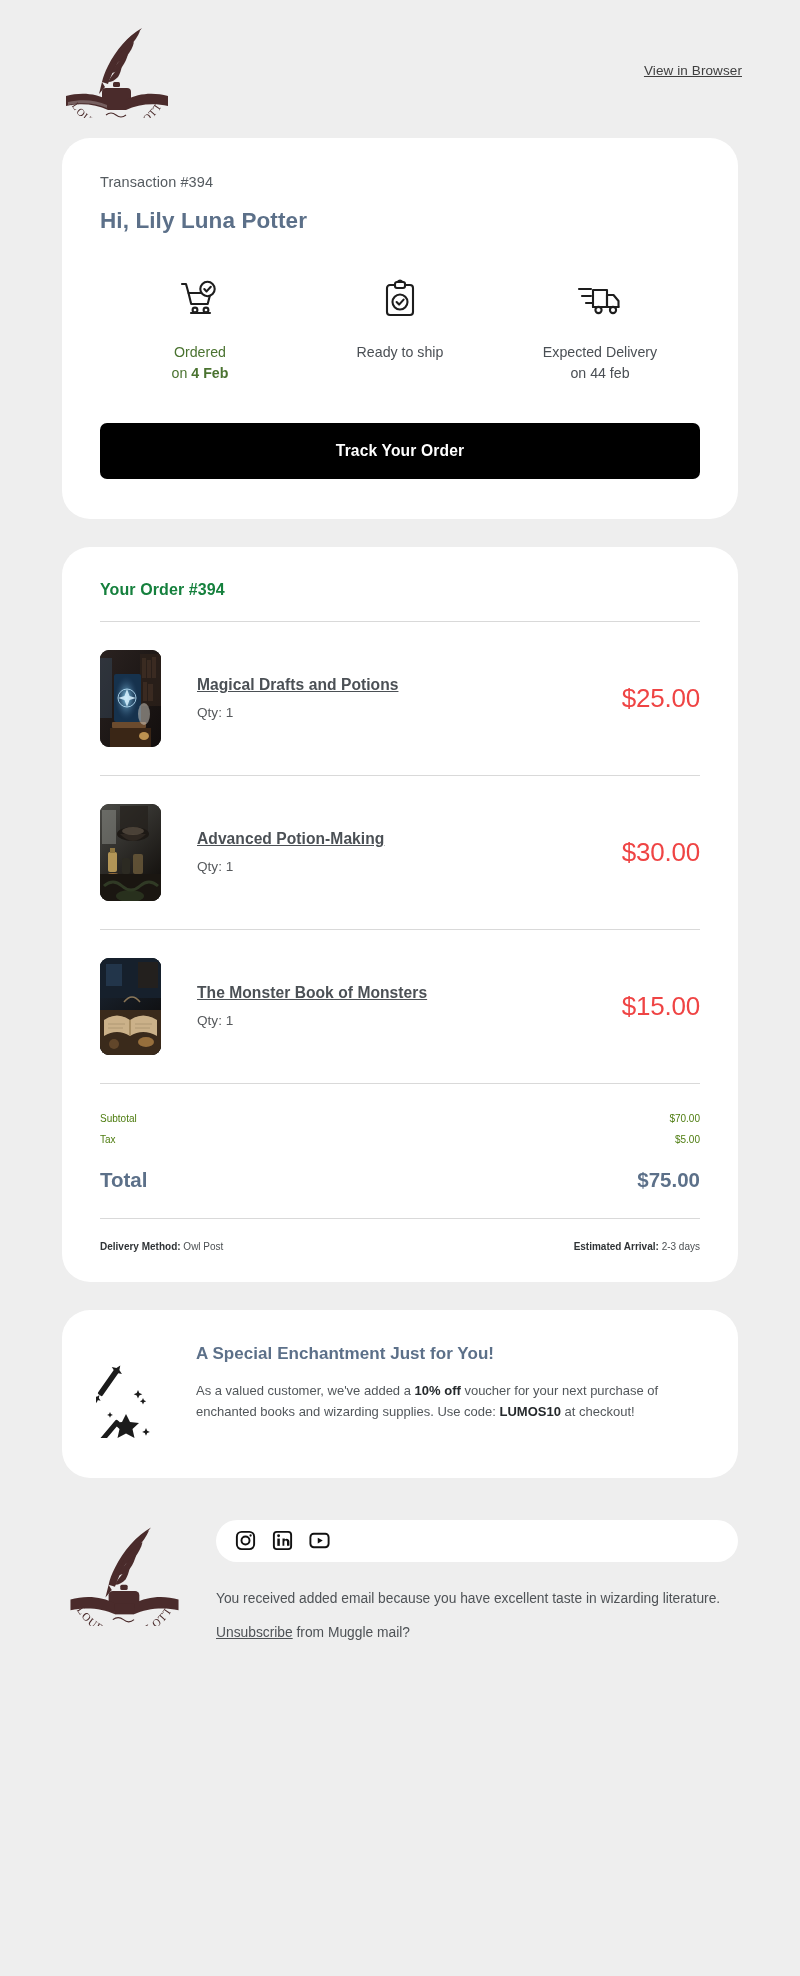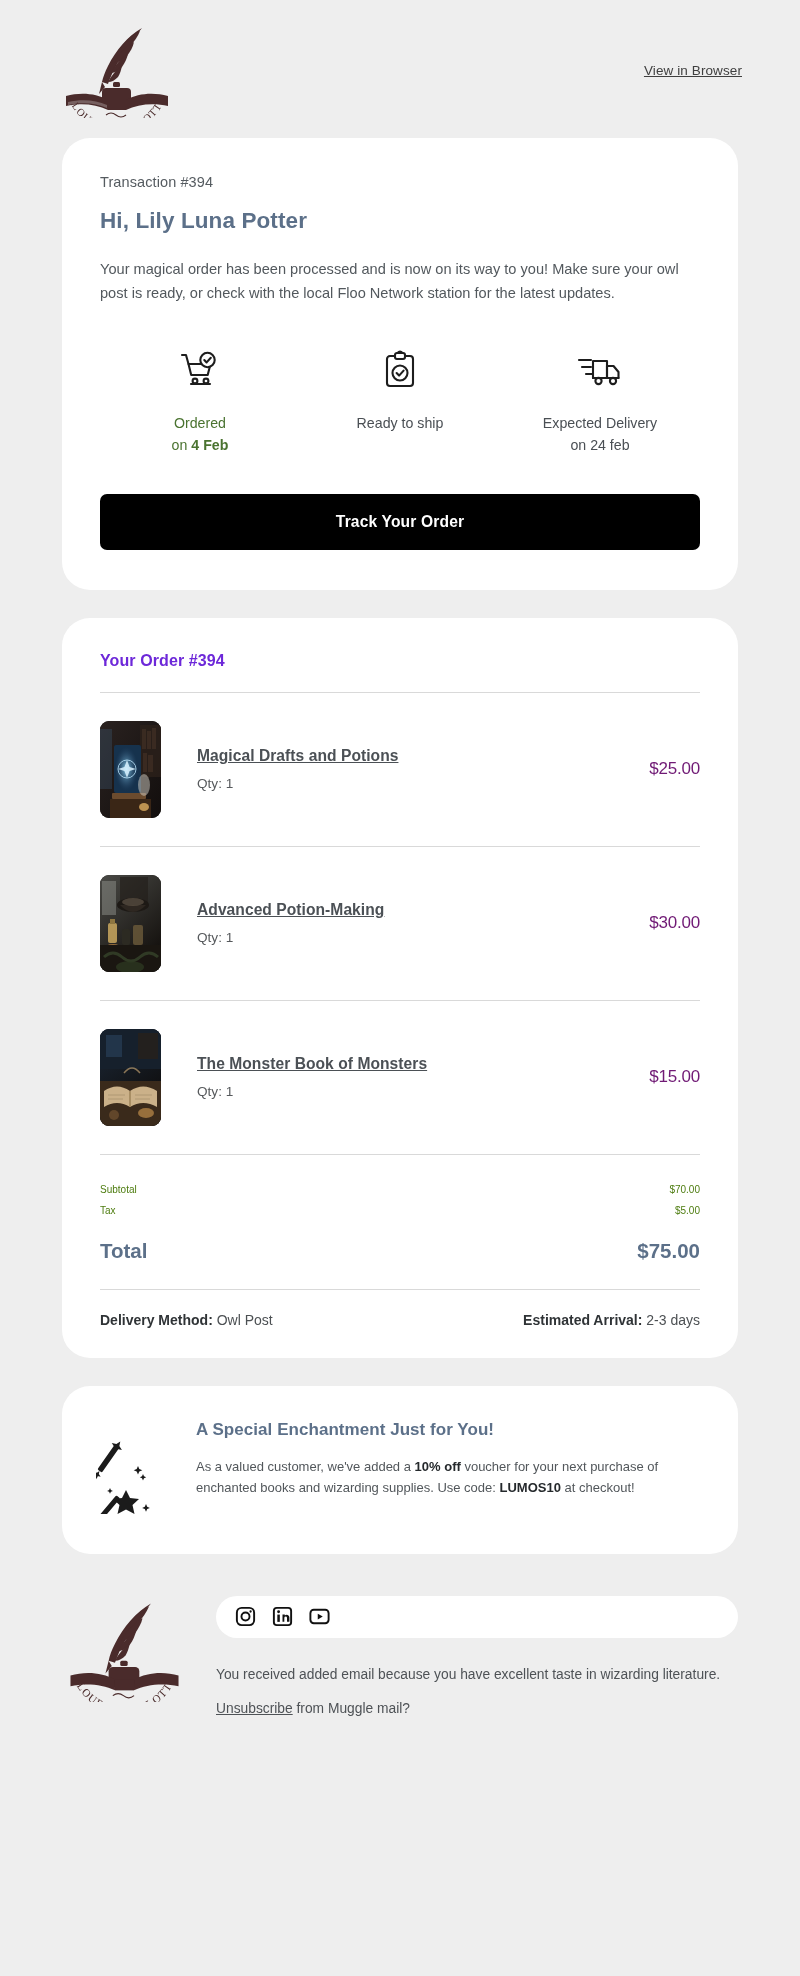--- a/index.html
+++ b/index.html
@@ -100,21 +100,21 @@
     font-family: "Liberation Sans", sans-serif;
     cursor: pointer;
     letter-spacing: .15px;
   }
 
   
   .card-order { margin-top: 28px; padding: 34px 38px 30px 38px; }
   .order-title {
     font-size: 16px;
     font-weight: bold;
-    color: #6d28d9;
+    color: #15803d;
     letter-spacing: .1px;
     padding-bottom: 22px;
   }
   .hr { height: 1px; background: #d9d9d9; width: 100%; }
 
   .item {
     display: flex;
     align-items: center;
     padding: 28px 0;
     gap: 36px;
@@ -134,22 +134,22 @@
     font-size: 15.6px;
     font-weight: bold;
     color: #4b5055;
     text-decoration: underline;
     letter-spacing: .05px;
     display: inline-block;
     margin-bottom: 11px;
   }
   .item-qty { font-size: 13.6px; color: #56595c; }
   .item-price {
-    font-size: 17px;
-    color: #701a75;
+    font-size: 26px;
+    color: #ef4444;
     white-space: nowrap;
     flex: 0 0 auto;
     letter-spacing: -.2px;
   }
 
   
   .totals { padding-top: 24px; }
   .tot-row {
     display: flex;
     justify-content: space-between;
@@ -160,21 +160,21 @@
   .tot-row.grand {
     font-size: 20.5px;
     font-weight: bold;
     color: #5c7089;
     padding-top: 18px;
     padding-bottom: 6px;
   }
   .delivery-row {
     display: flex;
     justify-content: space-between;
-    font-size: 14px;
+    font-size: 10px;
     color: #4c5053;
     padding-top: 22px;
     text-align: right;
   }
   .delivery-row b { color: #2f3336; font-weight: bold; }
   .totals-hr { margin-top: 20px; }
 
   
   .card-promo {
     margin-top: 28px;
@@ -262,21 +262,20 @@
         </text>
         <path d="M48 93 q5 -4 10 0 q5 4 10 0" stroke="#4a2b2b" stroke-width="1.1" fill="none"></path>
       </svg>
     </div>
     <a class="view-browser" href="#">View in Browser</a>
   </div>
 
   <div class="card card-status">
     <div class="txn">Transaction #394</div>
     <div class="greeting">Hi, Lily Luna Potter</div>
-    <p class="intro">Your magical order has been processed and is now on its way to you! Make sure your owl post is ready, or check with the local Floo Network station for the latest updates.</p>
 
     <div class="steps">
 
       <div class="step done">
         <div class="step-icon">
           <svg width="42" height="40" viewBox="0 0 42 40" fill="none" stroke="#1d1d1d" stroke-width="2.1" stroke-linecap="round" stroke-linejoin="round">
             <path d="M3 5 h4 l2.5 9"></path>
             <path d="M9.5 14 h22 l-2.8 11 h-16.5 z"></path>
             <circle cx="16" cy="31" r="2.4"></circle>
             <circle cx="27" cy="31" r="2.4"></circle>
@@ -312,21 +311,21 @@
             <path d="M9 23 h7"></path>
             <path d="M16 10 h14 v17 h-14 z"></path>
             <path d="M30 15 h6.5 l5 6 v6 h-11.5 z"></path>
             <circle cx="21.5" cy="30" r="3.1"></circle>
             <circle cx="36" cy="30" r="3.1"></circle>
             <path d="M16 27 h2.4 M24.6 27 h6 M39.1 27 h2.4"></path>
           </svg>
         </div>
         <div class="step-label">
           <span>Expected Delivery</span><br>
-          <span>on 24 feb</span>
+          <span>on 44 feb</span>
         </div>
       </div>
     </div>
 
     <button class="btn-track">Track Your Order</button>
   </div>
 
   <div class="card card-order">
     <div class="order-title">Your Order #394</div>
     <div class="hr"></div>

